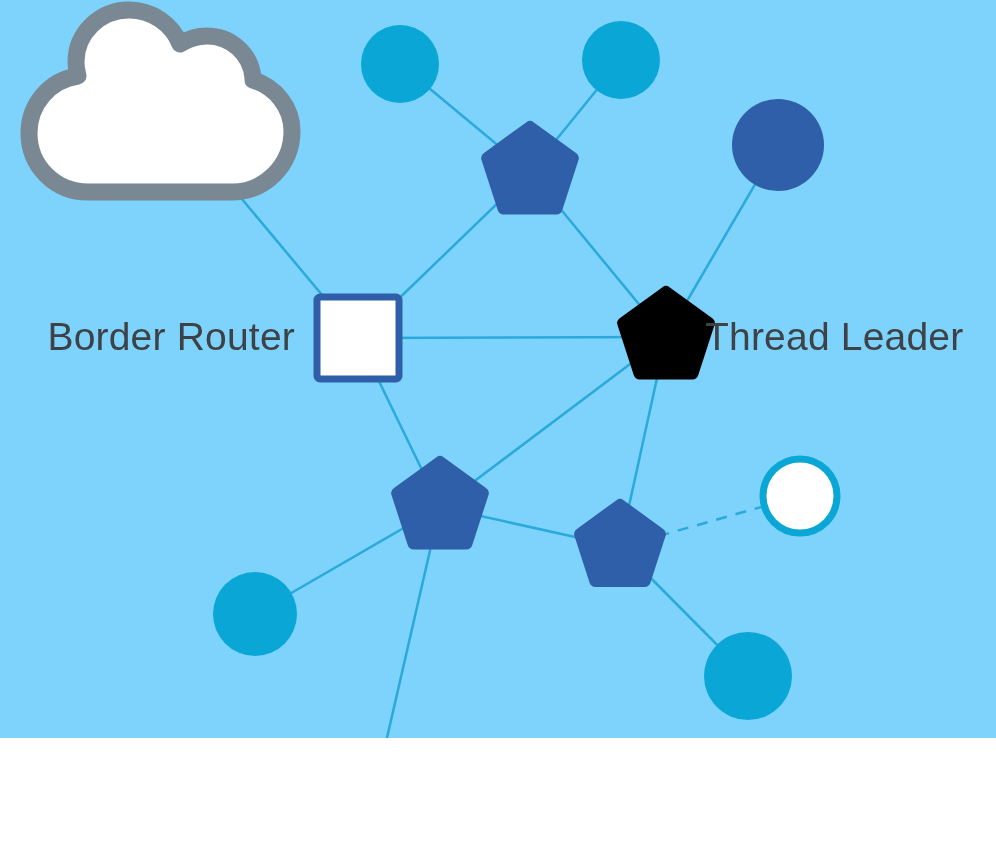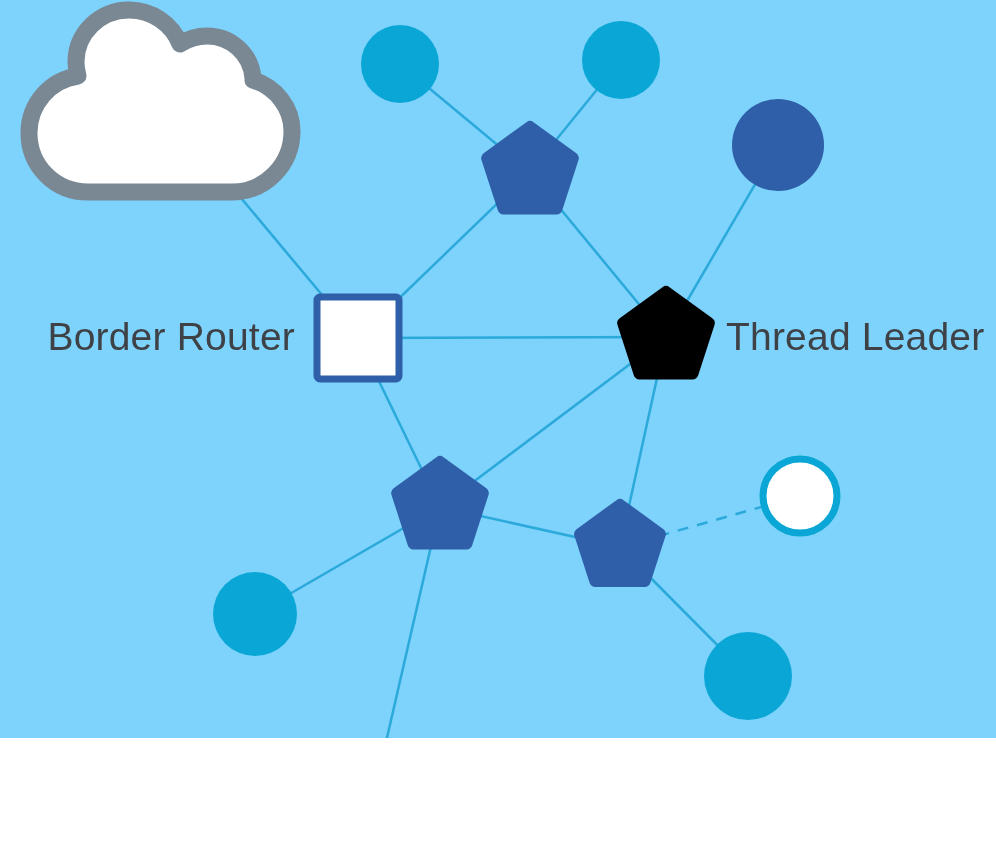--- a/index.html
+++ b/index.html
@@ -29,21 +29,21 @@
     line-height: 46px;
     color: #3e4247;
     white-space: nowrap;
     letter-spacing: 0.2px;
   }
   #border-router-label {
     right: 701px;
     text-align: right;
   }
   #thread-leader-label {
-    left: 726px;
+    left: 705px;
     text-align: center;
   }
 </style>
 </head>
 <body>
 
 <div id="stage">
   <svg id="net-svg" viewBox="0 0 996 852">
       <line x1="160" y1="101" x2="358" y2="338" stroke="#2ba9db" stroke-width="2.5"></line>
       <line x1="358" y1="338" x2="530" y2="172" stroke="#2ba9db" stroke-width="2.5"></line>

